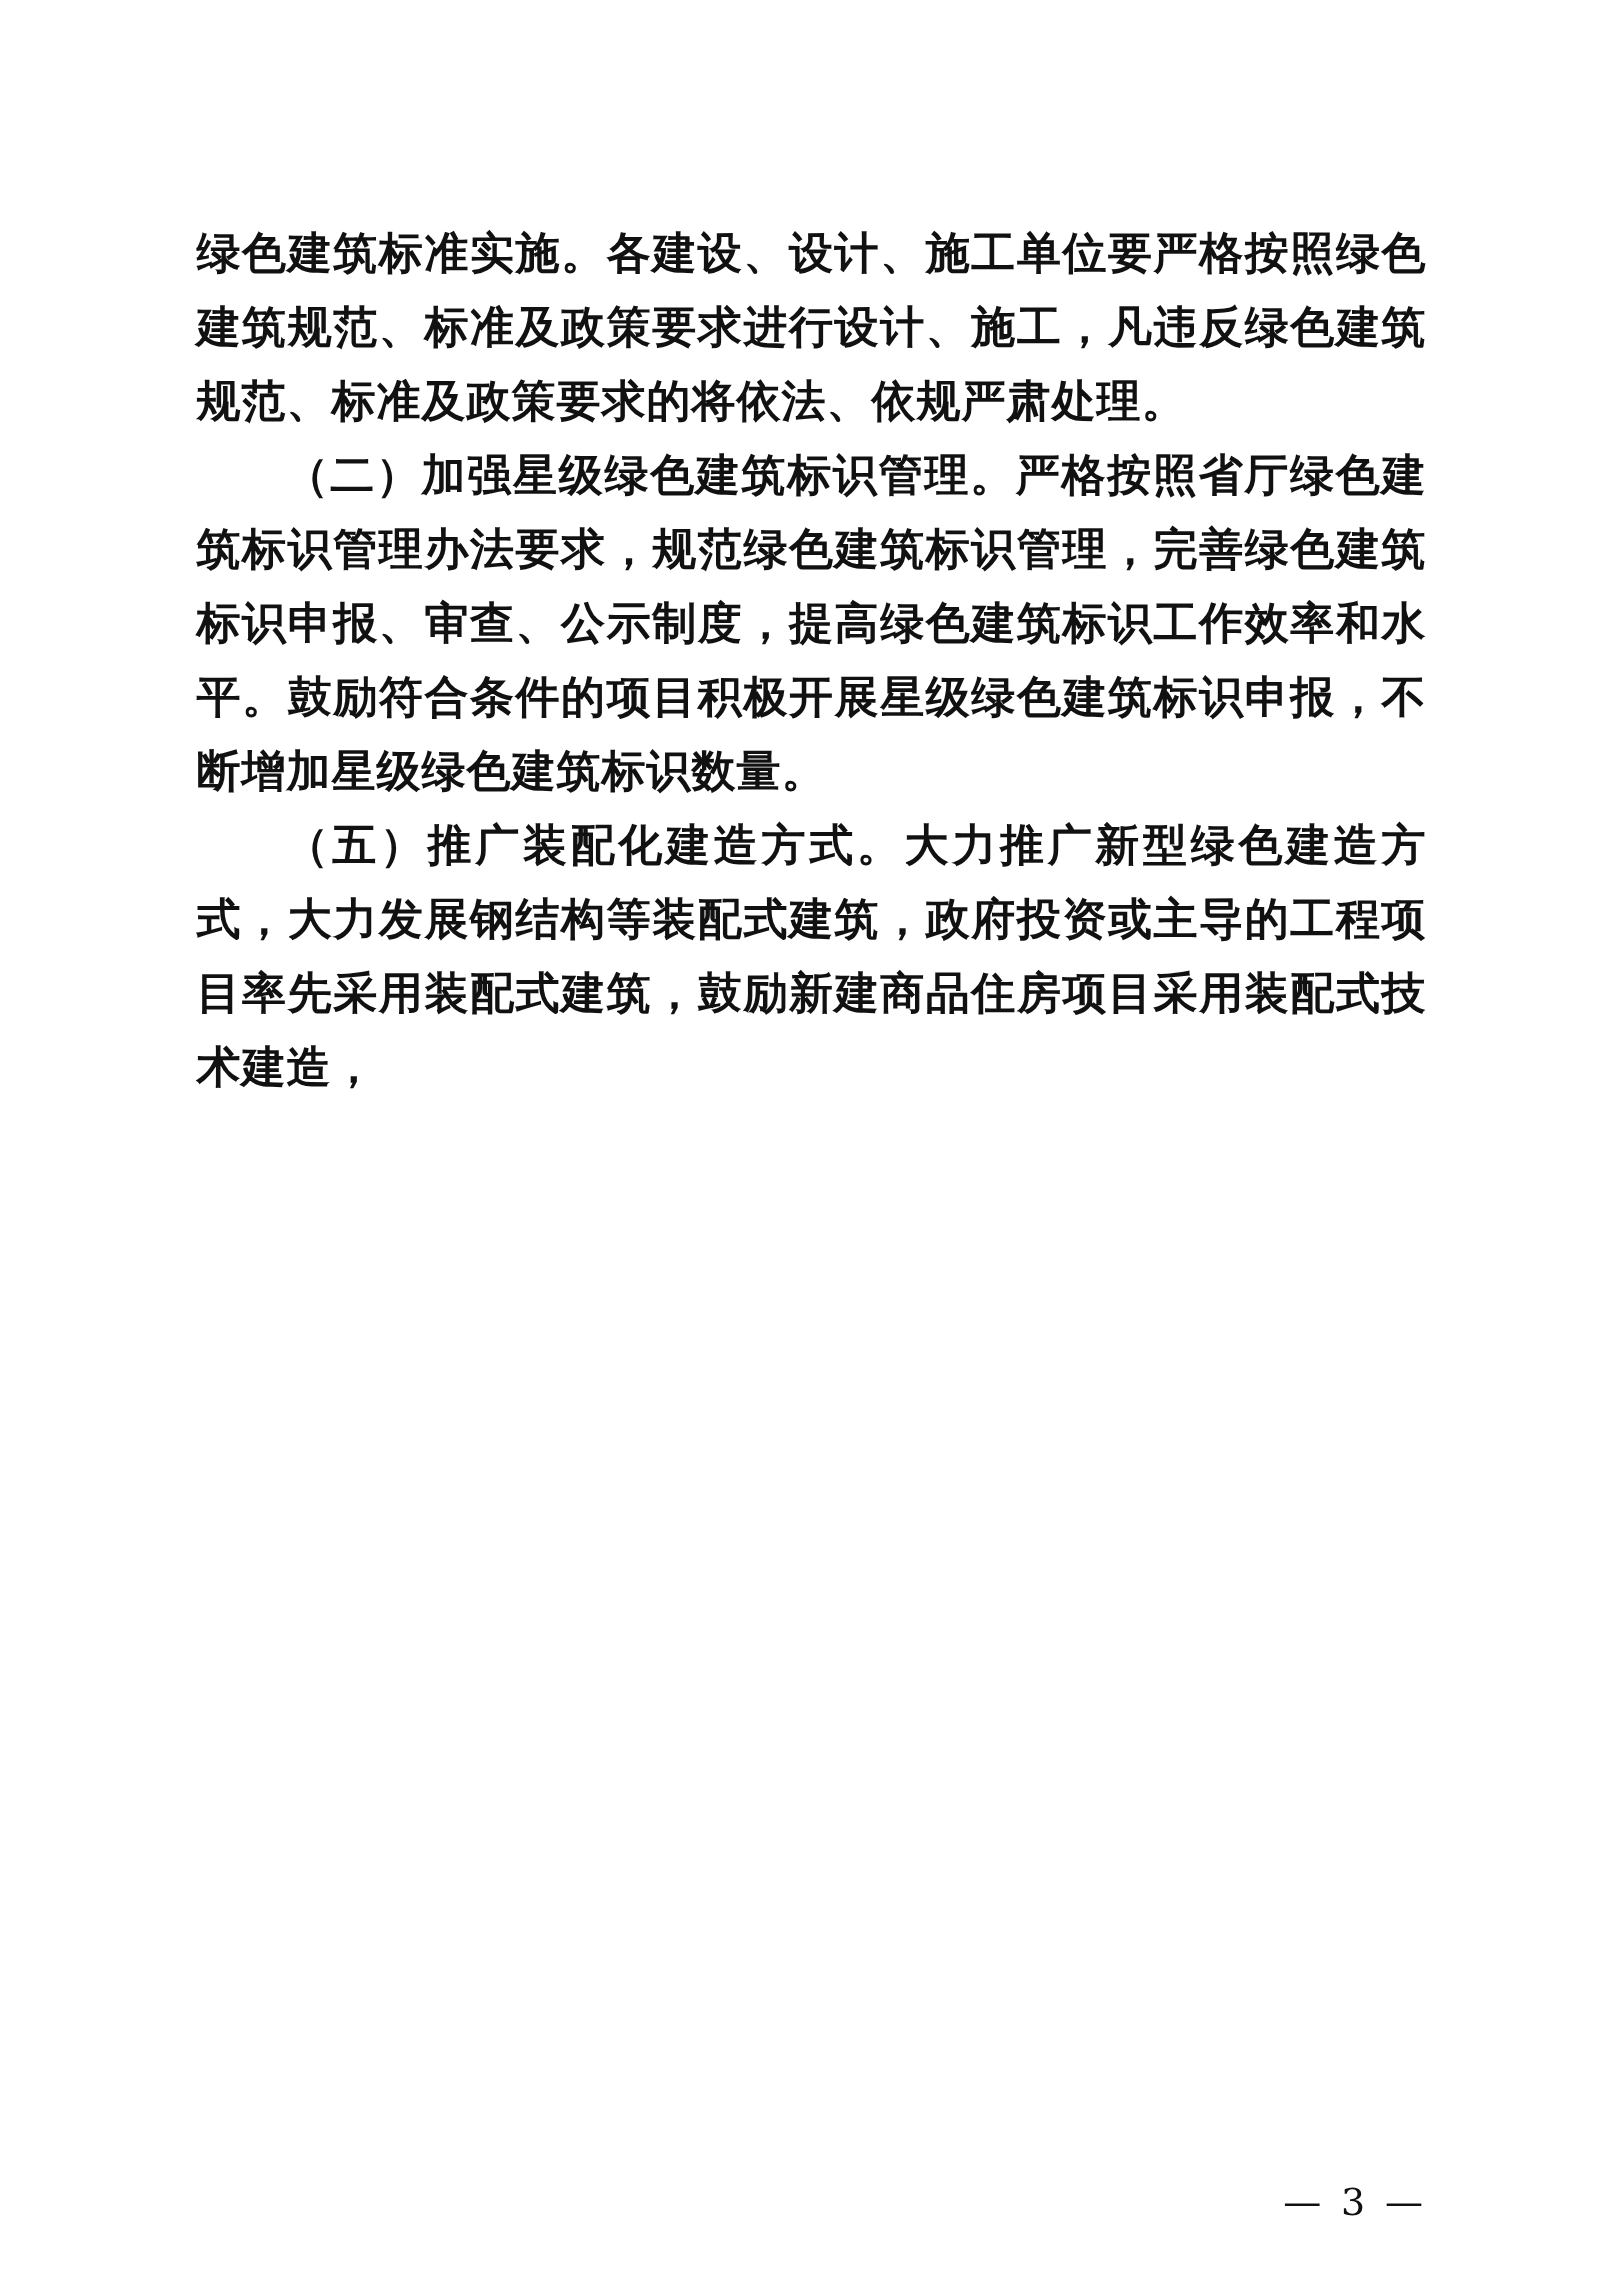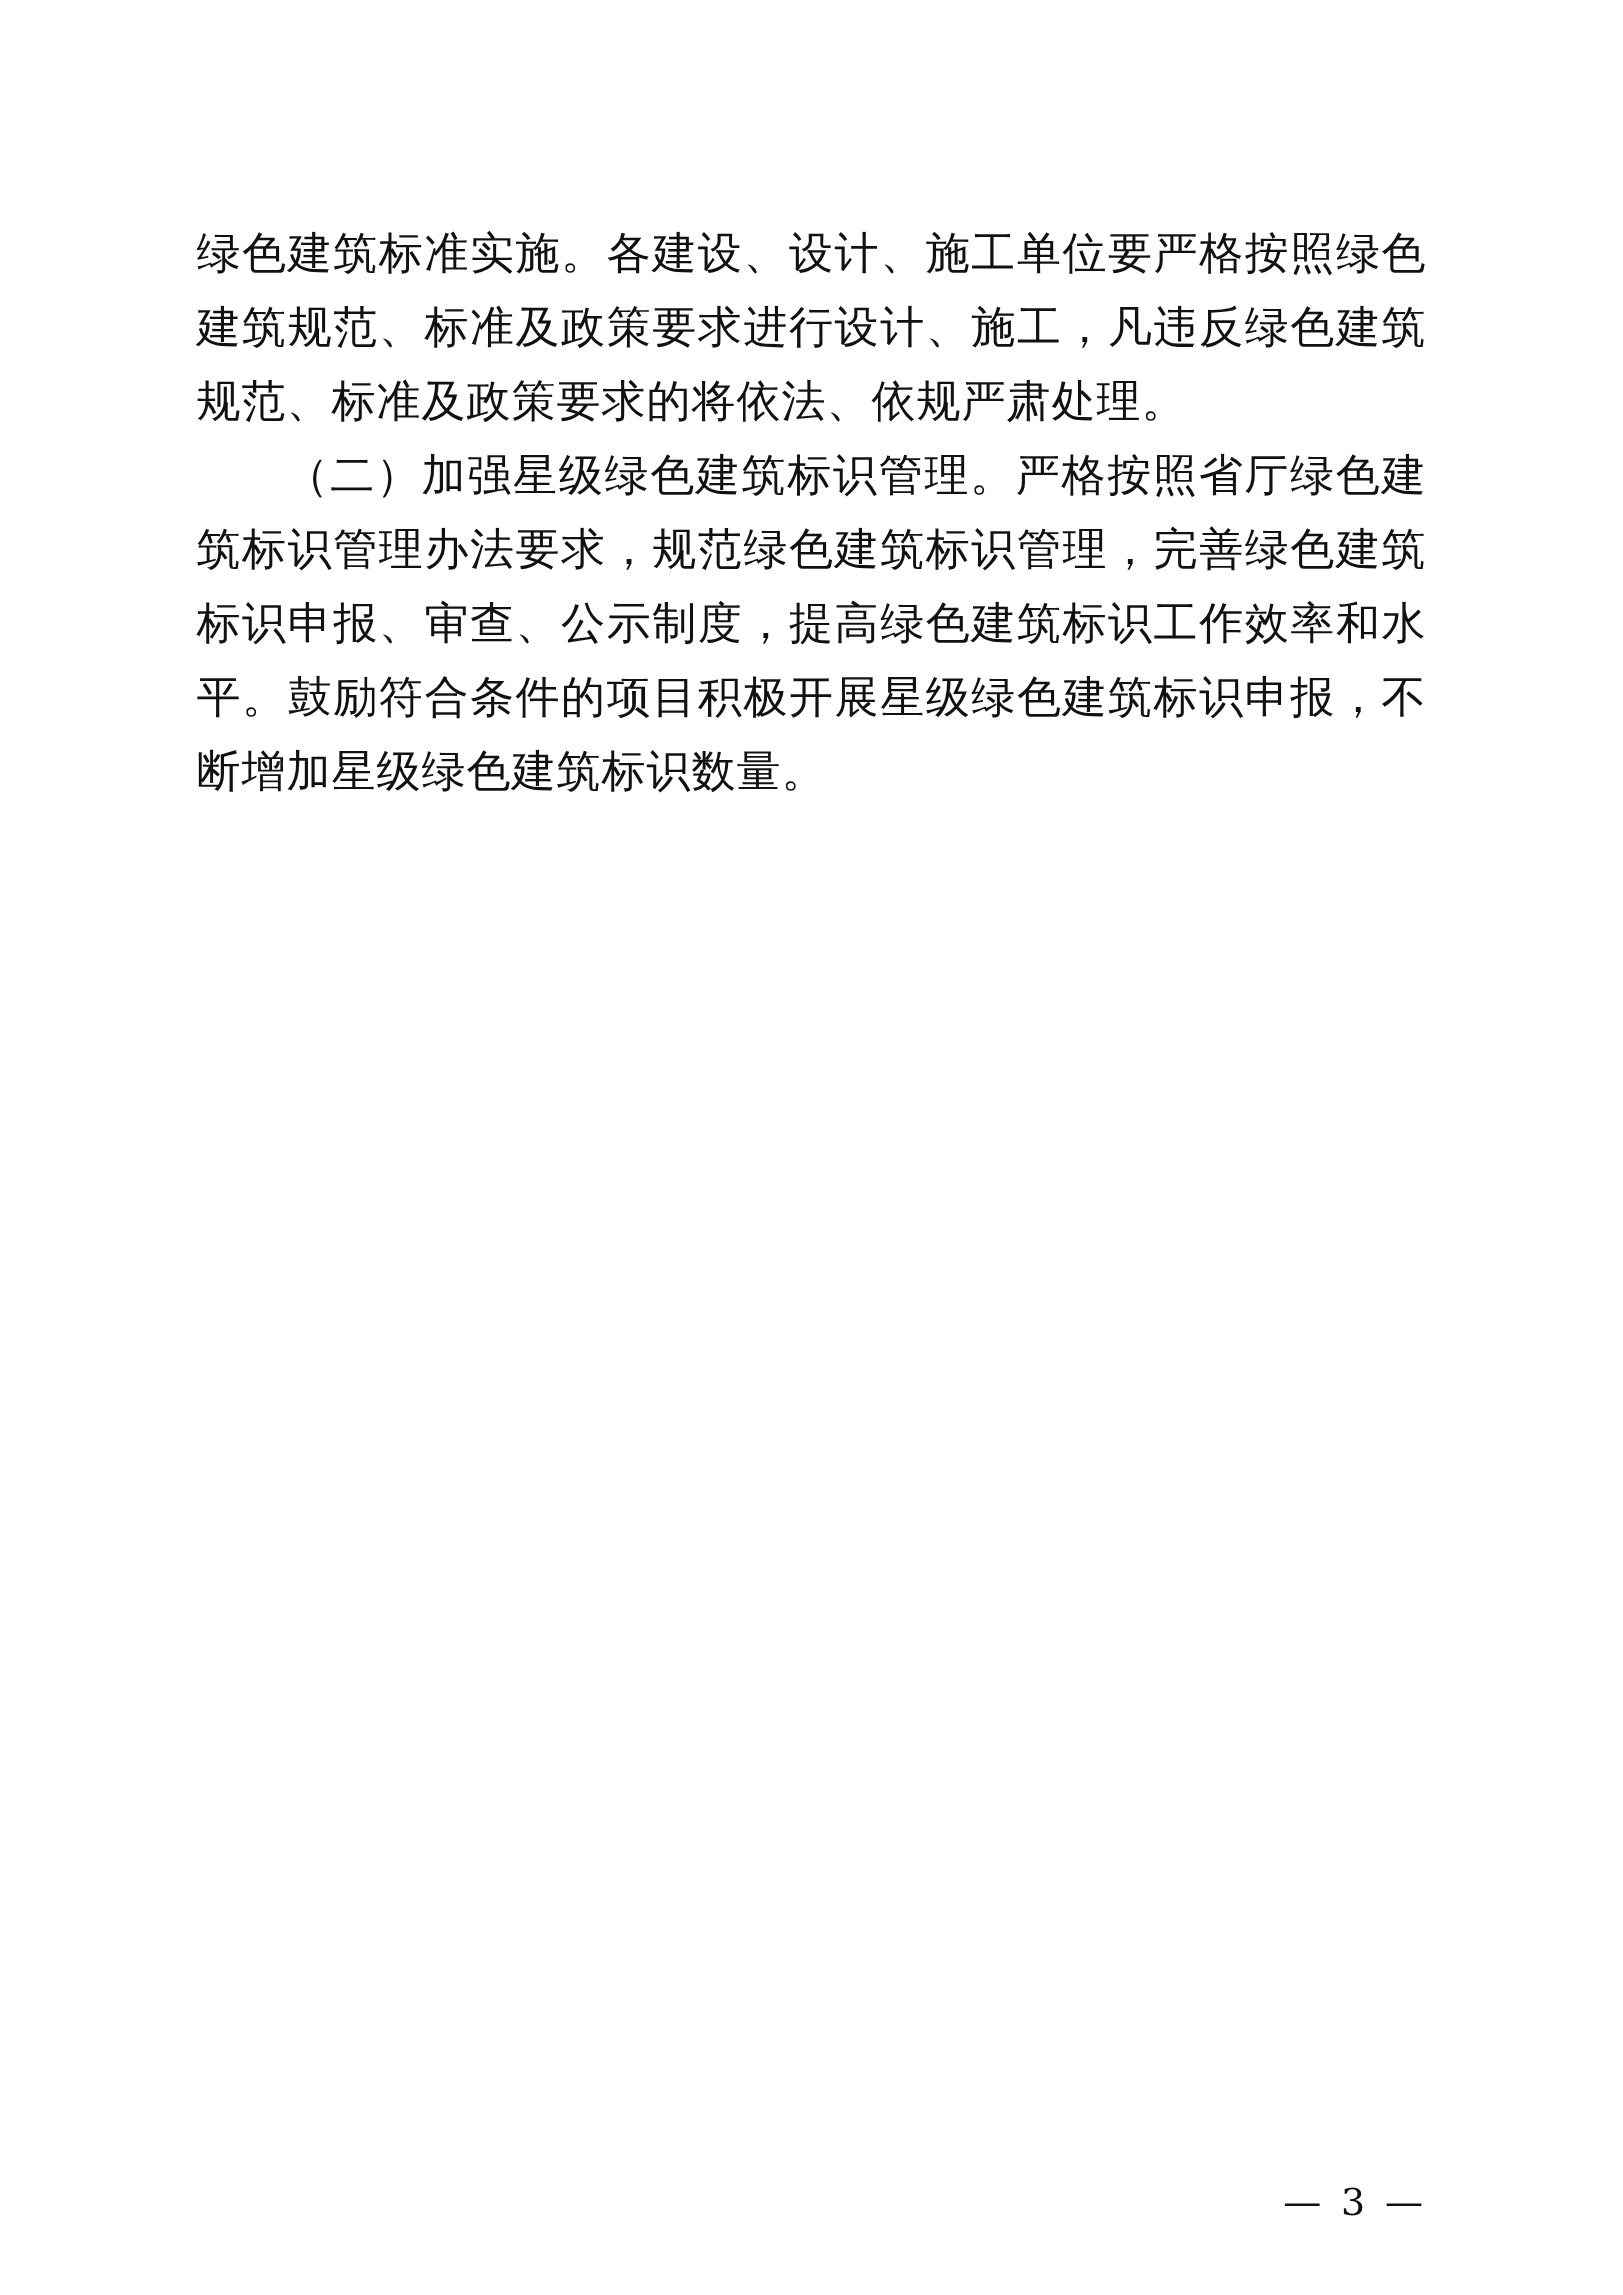--- a/index.html
+++ b/index.html
@@ -28,21 +28,21 @@
     width: 1230px;
     margin: 0 auto;
   }
   .para {
     font-size: 44px;
     line-height: 74px;
     letter-spacing: 1px;
     text-align: justify;
     text-justify: inter-ideograph;
     margin: 0 0 0 0;
-    font-weight: 400;
+    font-weight: 700;
     color: #111111;
   }
   .indent {
     text-indent: 88px;
   }
   .footer {
     position: absolute;
     left: 0;
     right: 0;
     bottom: 0;
@@ -58,18 +58,19 @@
     font-family: "DejaVu Serif", "Liberation Serif", serif;
   }
 </style>
 </head>
 <body>
 
 <div class="page">
   <div class="doc-body">
     <p class="para">绿色建筑标准实施。各建设、设计、施工单位要严格按照绿色建筑规范、标准及政策要求进行设计、施工，凡违反绿色建筑规范、标准及政策要求的将依法、依规严肃处理。</p>
     <p class="para indent">（二）加强星级绿色建筑标识管理。严格按照省厅绿色建筑标识管理办法要求，规范绿色建筑标识管理，完善绿色建筑标识申报、审查、公示制度，提高绿色建筑标识工作效率和水平。鼓励符合条件的项目积极开展星级绿色建筑标识申报，不断增加星级绿色建筑标识数量。</p>
+    <p class="para indent">（五）推广装配化建造方式。大力推广新型绿色建造方式，大力发展钢结构等装配式建筑，政府投资或主导的工程项目率先采用装配式建筑，鼓励新建商品住房项目采用装配式技术建造，</p>
   </div>
   <div class="footer">
     <div class="page-number">— 3 —</div>
   </div>
 </div>
 
 
 </body></html>

